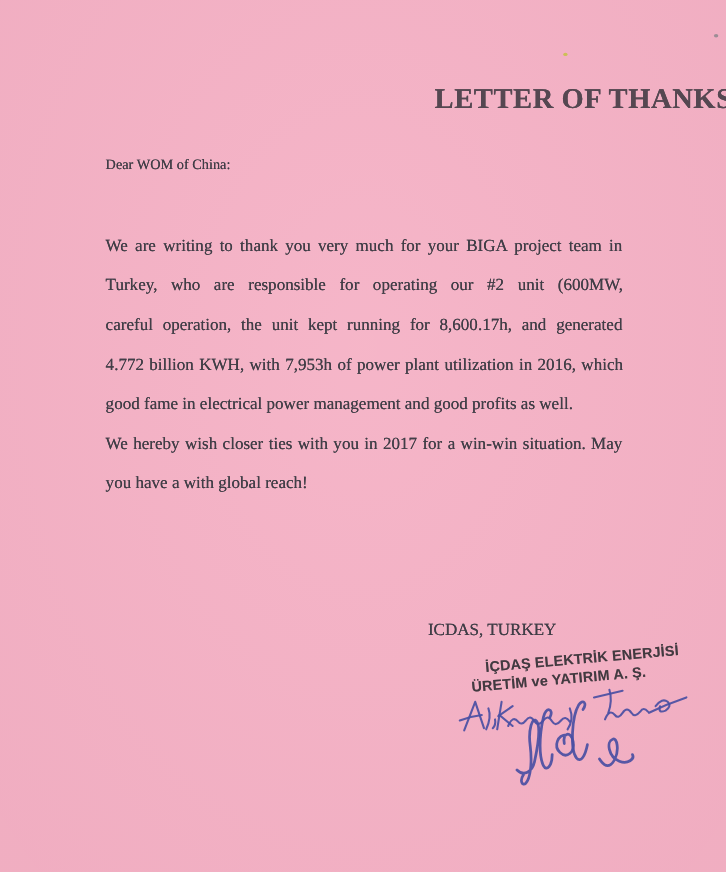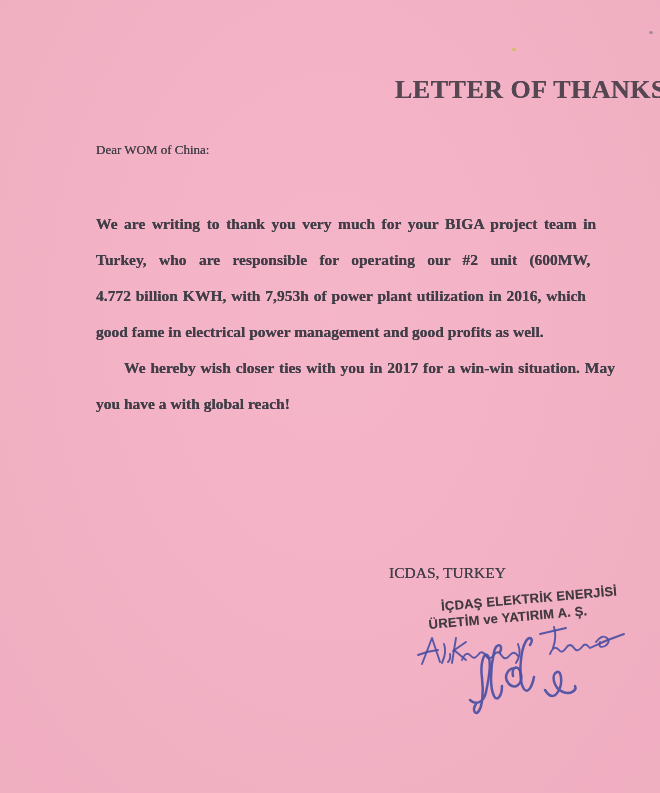--- a/index.html
+++ b/index.html
@@ -15,21 +15,21 @@
     text-shadow:0 0 .5px #554751;
   }
   .salutation{
     position:absolute;top:139px;left:96px;font-size:13px;line-height:22px;
     text-shadow:0 0 .4px currentColor;white-space:nowrap;
   }
   .body-block{
     position:absolute;top:206px;left:96px;width:470px;
     font-size:15.5px;line-height:36px;text-shadow:0 0 .4px currentColor;
   }
-  .bline{white-space:nowrap;font-weight:bold;}
+  .bline{white-space:nowrap;}
   .signblock{
     position:absolute;top:560px;left:389px;width:180px;text-align:left;
     font-size:15.5px;line-height:26px;text-shadow:0 0 .4px currentColor;
   }
   .signblock .date{font-size:15px;}
   .stamp{
     position:absolute;left:428px;top:600px;transform:rotate(-5deg);transform-origin:0 50%;
     font-family:"Liberation Sans", sans-serif;font-weight:bold;font-size:13px;
     line-height:16.5px;color:rgba(56,51,57,0.88);letter-spacing:.2px;white-space:nowrap;
     text-shadow:0 0 .6px rgba(56,51,57,0.55);
@@ -48,23 +48,24 @@
 
 <div class="page">
 
   <h1 class="title">LETTER OF THANKS</h1>
 
   <div class="salutation">Dear WOM of China:</div>
 
   <div class="body-block">
     <div class="bline jline" style="word-spacing: 2.69231px;">We are writing to thank you very much for your BIGA project team in</div>
     <div class="bline jline" style="word-spacing: 8.44444px;">Turkey, who are responsible for operating our #2 unit (600MW,</div>
+    <div class="bline jline" style="word-spacing: 5px;">careful operation, the unit kept running for 8,600.17h, and generated</div>
     <div class="bline jline" style="word-spacing: 1px;">4.772 billion KWH, with 7,953h of power plant utilization in 2016, which</div>
     <div class="bline lastline">good fame in electrical power management and good profits as well.</div>
-    <div class="bline jline" style="word-spacing: 1px; margin-left: 28px;">We hereby wish closer ties with you in 2017 for a win-win situation. May</div>
+    <div class="bline jline" style="word-spacing: 1px;">We hereby wish closer ties with you in 2017 for a win-win situation. May</div>
     <div class="bline lastline">you have a with global reach!</div>
   </div>
 
   <div class="signblock">
     <div class="org">ICDAS, TURKEY</div>
   </div>
 
   <div class="stamp">
     <div class="s1">İÇDAŞ ELEKTRİK ENERJİSİ</div>
     <div class="s2">ÜRETİM ve YATIRIM A. Ş.</div>

